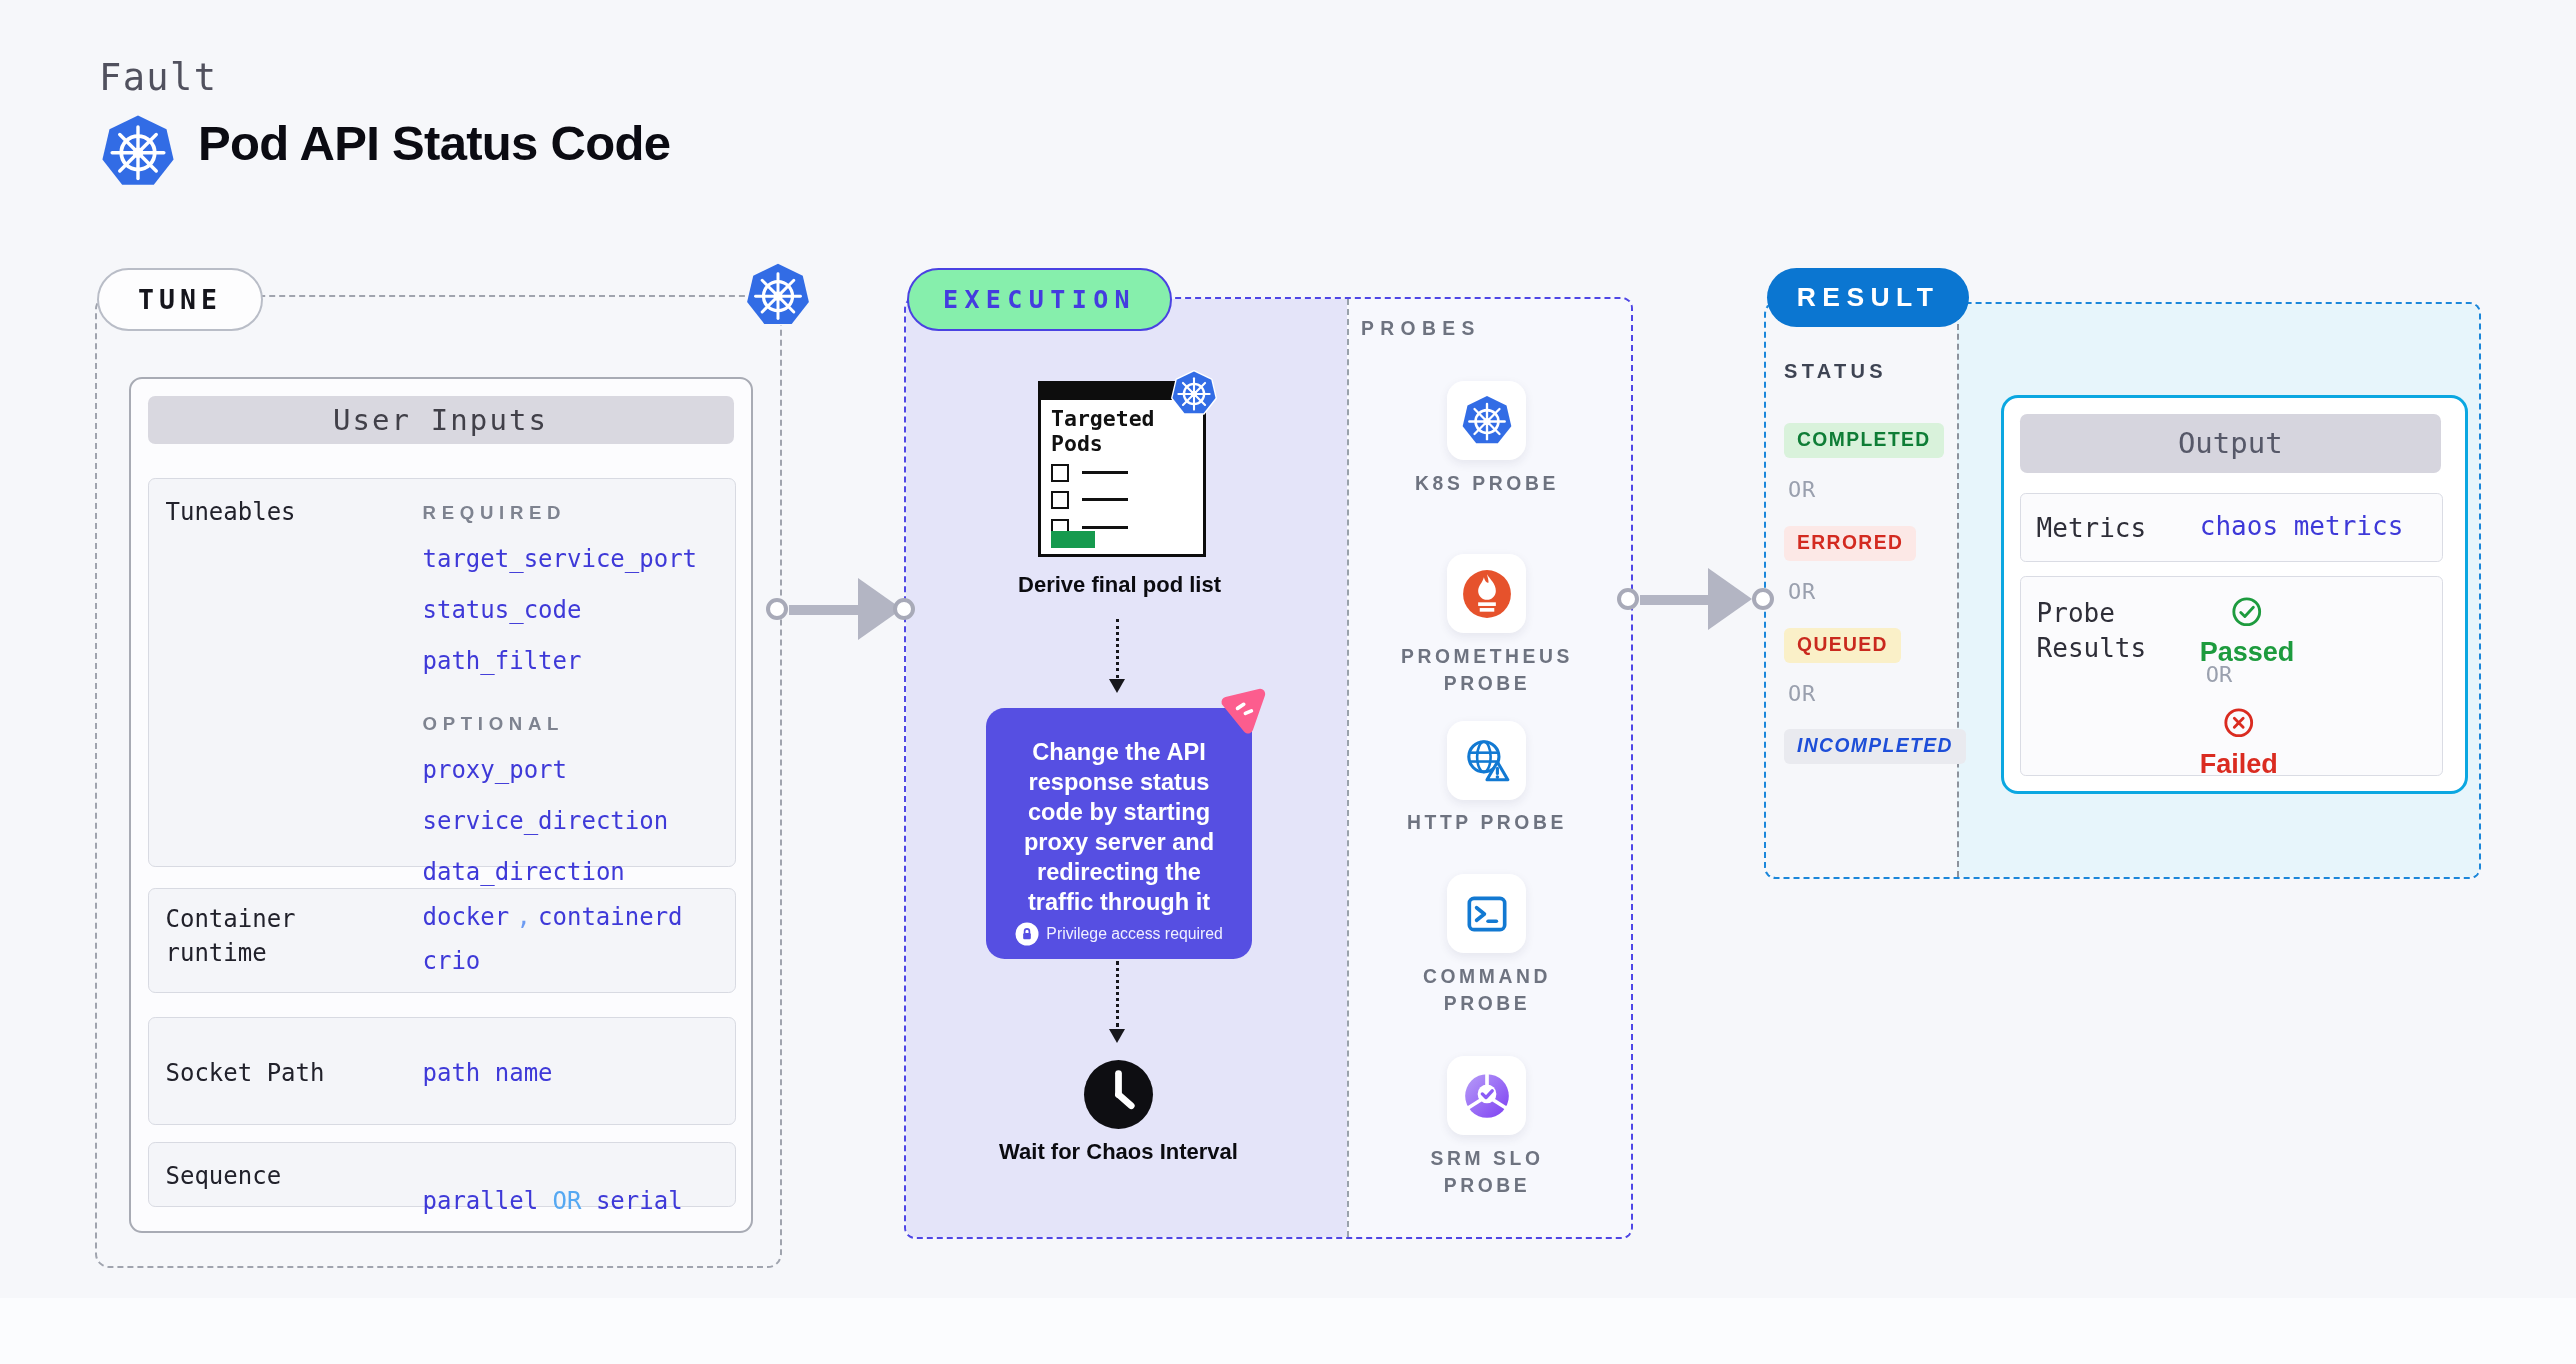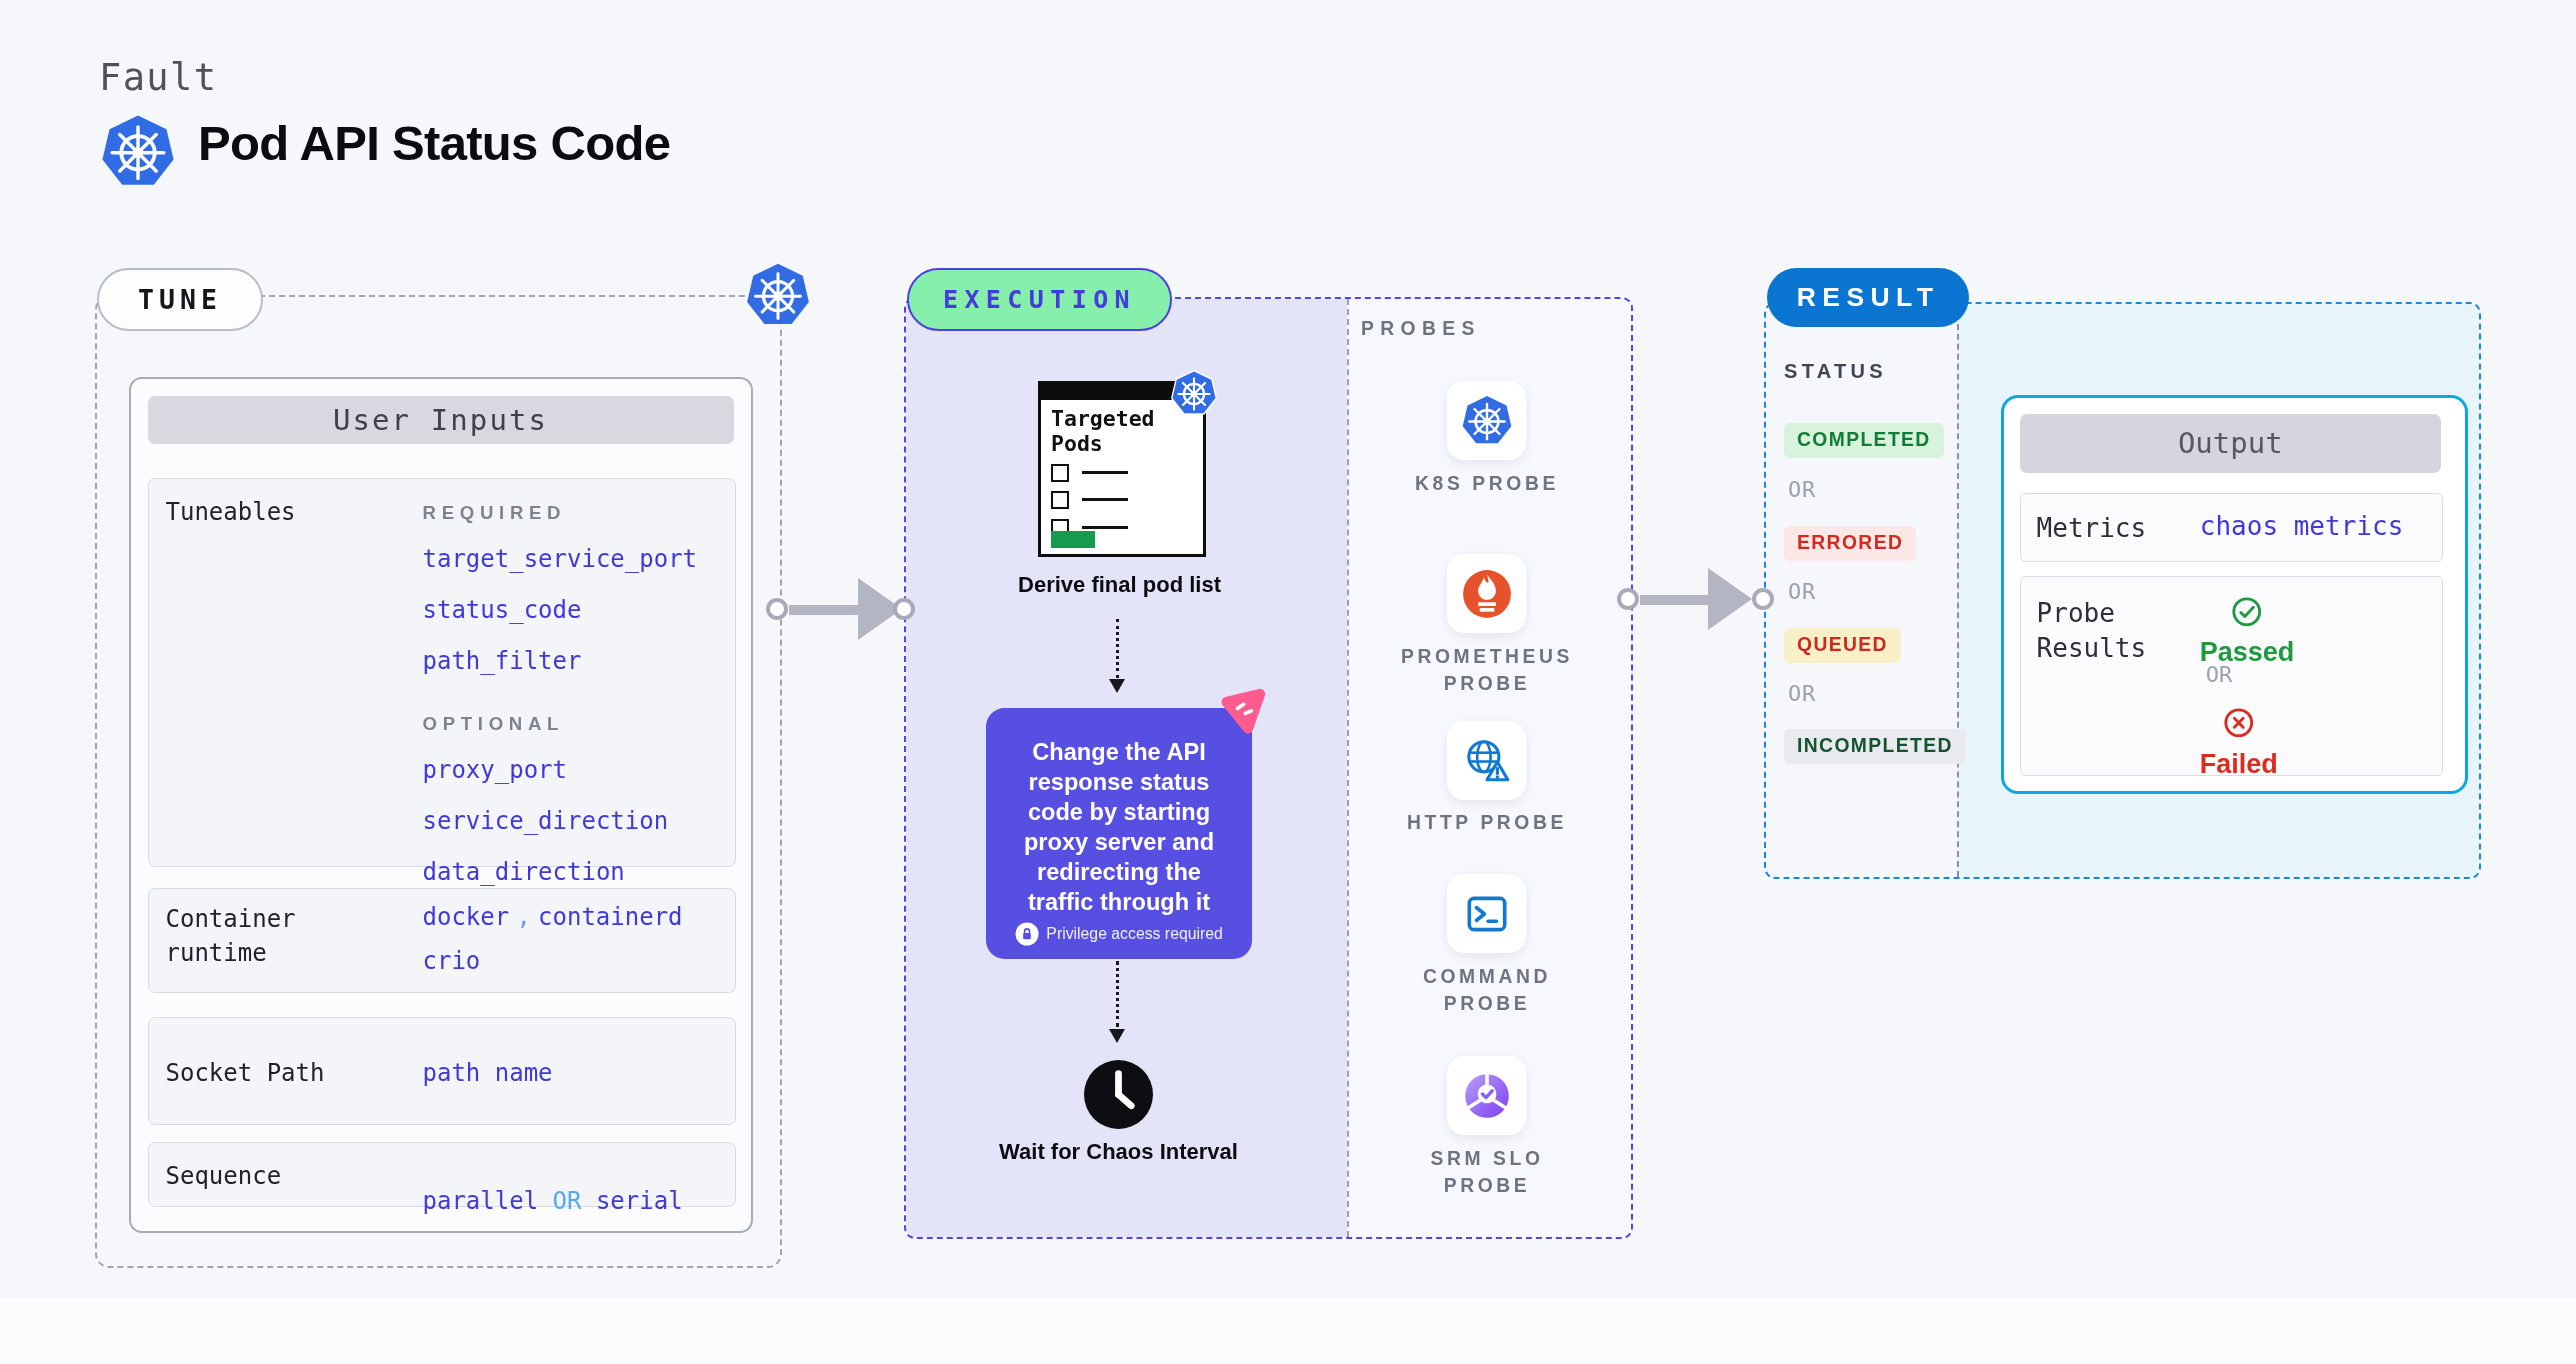--- a/index.html
+++ b/index.html
@@ -83,21 +83,21 @@
                letter-spacing:3.6px;color:#6e7380;line-height:1.4;}
 
   
   .result-box{left:1764px;top:302px;width:713px;height:573px;border:2.9px dashed #1b87da;border-radius:11.5px;overflow:hidden;}
   .result-cyan{position:absolute;left:191px;top:0;width:522px;height:100%;background:#e7f5fb;border-left:2.1px dashed #8d929c;}
   .status-title{left:1784px;top:360px;font-size:20px;font-weight:700;letter-spacing:4.3px;color:#3e4453;}
   .badge{padding:6.4px 13px;border-radius:5.7px;font-size:19.3px;font-weight:700;letter-spacing:1.4px;display:inline-block;}
   .b-completed{left:1784px;top:423px;background:#d9f2db;color:#0f7d36;}
   .b-errored{left:1784px;top:526px;background:#fce8e6;color:#d32a20;}
   .b-queued{left:1784px;top:628px;background:#faf0c8;color:#c9291e;}
-  .b-incompleted{left:1784px;top:729px;background:#e9eaef;color:#14532d;}
+  .b-incompleted{left:1784px;top:729px;background:#e9eaef;color:#1d4ed8;font-style:italic;}
   .or-status{font-size:22px;color:#9aa0ae;letter-spacing:0.7px;}
   .or-1{left:1788px;top:477px;} .or-2{left:1788px;top:579px;} .or-3{left:1788px;top:681px;}
   .output-card{left:2001px;top:395px;width:461px;height:393px;background:#ffffff;border:3.6px solid #0ba7e1;border-radius:17px;z-index:3;}
   .out-header{position:absolute;left:15.8px;top:15.8px;width:421px;height:59px;background:#d6d5de;border-radius:7.2px;
               display:flex;align-items:center;justify-content:center;font-size:29px;color:#565868;}
   .out-row{position:absolute;left:15.8px;width:421px;background:#fbfbfd;border:1.4px solid #dadce4;border-radius:5.7px;}
   .out-metrics{top:95px;height:67px;}
   .out-probe{top:178px;height:198px;}
   .out-label{position:absolute;left:15.8px;font-size:26px;color:#2e2e38;line-height:1.35;}
   .out-value{position:absolute;left:179px;font-size:26px;color:#3e39d8;}

